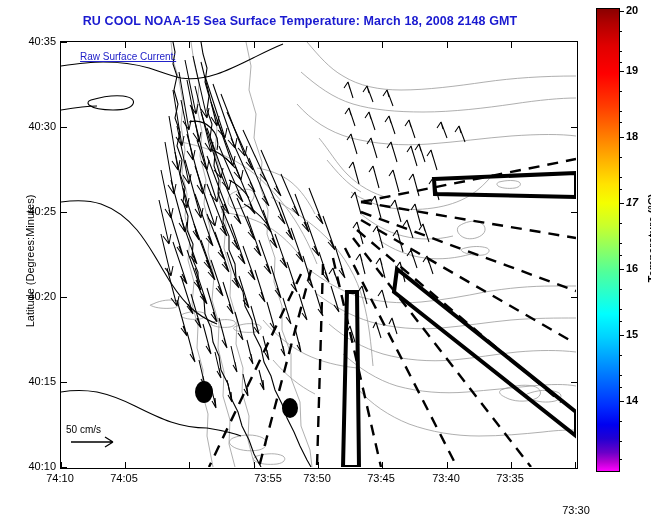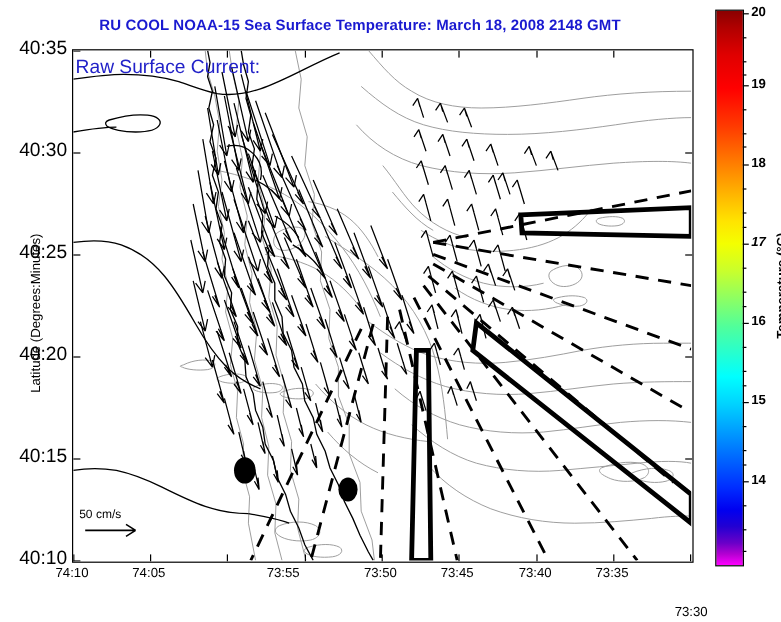--- a/index.html
+++ b/index.html
@@ -25,23 +25,23 @@
     position:absolute;left:60px;top:41px;width:518px;height:428px;
     border:1.5px solid #000;
     background:#ffffff;
     overflow:hidden;
     box-sizing:border-box;
   }
   .plot svg{position:absolute;left:0;top:0;}
 
   
   .annot{
-    position:absolute;left:2px;top:7px;
-    font-size:16px;color:#2222c8;line-height:15px;
-    white-space:nowrap;pointer-events:none;
+    position:absolute;left:19px;top:7px;
+    font-size:10px;color:#2222c8;line-height:15px;
+    white-space:nowrap;pointer-events:none;text-decoration:underline;
   }
 
   
   .scalebox{
     position:absolute;left:5px;top:382px;
     font-size:10px;color:#000;white-space:nowrap;
   }
 
   
   .tick{position:absolute;background:#000;}
@@ -51,21 +51,21 @@
   .ytick-r{height:1.4px;width:6px;right:0;}
 
   
   .xlab{
     position:absolute;top:472px;
     font-size:11px;color:#000;transform:translateX(-50%);
     white-space:nowrap;
   }
   .ylab{
     position:absolute;left:56px;
-    font-size:16px;color:#000;
+    font-size:11px;color:#000;
     transform:translate(-100%,-50%);
     white-space:nowrap;
   }
   .xaxis-title{
     position:absolute;left:60px;top:490px;width:518px;
     text-align:center;font-size:11px;color:#000;white-space:nowrap;
   }
   .yaxis-title{
     position:absolute;left:-80px;top:255px;width:220px;
     text-align:center;font-size:11px;color:#000;
@@ -397,21 +397,21 @@
 
     <div class="tick ytick-r" style="top:85px;"></div>
     <div class="tick ytick-r" style="top:170px;"></div>
     <div class="tick ytick-r" style="top:255px;"></div>
     <div class="tick ytick-r" style="top:340px;"></div>
   </div>
 
   <div class="xlab" style="left:60px;">74:10</div>
   <div class="xlab" style="left:124px;">74:05</div>
   <div class="xlab" style="left:188px;margin-top:48px;">74:00</div>
-  <div class="xlab" style="left:236px;">73:55</div>
+  <div class="xlab" style="left:268px;">73:55</div>
   <div class="xlab" style="left:317px;">73:50</div>
   <div class="xlab" style="left:381px;">73:45</div>
   <div class="xlab" style="left:446px;">73:40</div>
   <div class="xlab" style="left:510px;">73:35</div>
   <div class="xlab" style="left:576px;margin-top:32px;">73:30</div>
 
   <div class="ylab" style="top:41px;">40:35</div>
   <div class="ylab" style="top:126px;">40:30</div>
   <div class="ylab" style="top:211px;">40:25</div>
   <div class="ylab" style="top:296px;">40:20</div>

